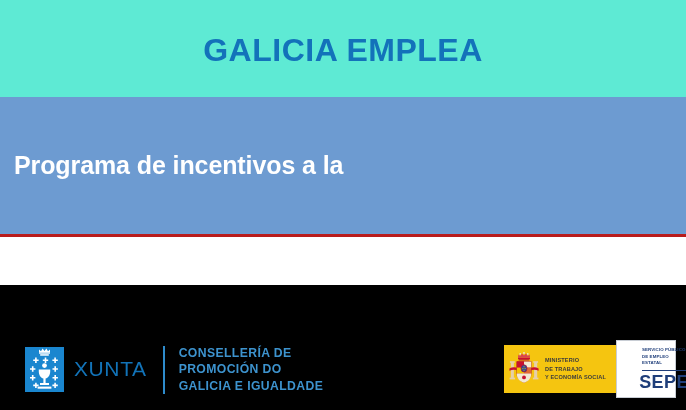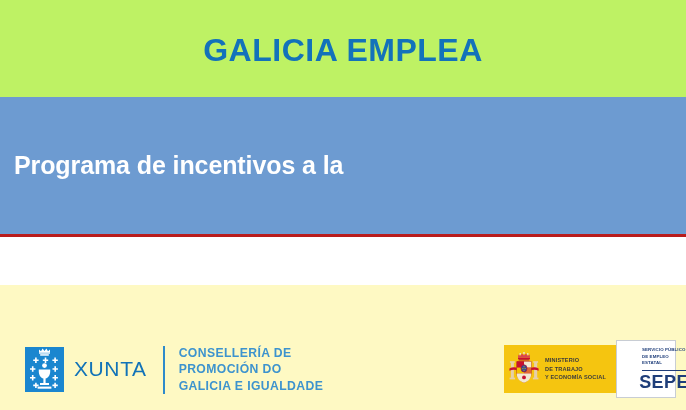--- a/index.html
+++ b/index.html
@@ -16,21 +16,21 @@
     -webkit-font-smoothing: antialiased;
   }
 
   
   .title-zone {
     position: absolute;
     left: 0;
     top: 0;
     width: 686px;
     height: 97px;
-    background: #bef264;
+    background: #5eead4;
     display: flex;
     align-items: center;
     justify-content: center;
   }
   .main-title {
     font-size: 32px;
     font-weight: bold;
     letter-spacing: 0.5px;
     color: #1372BA;
     line-height: 1;
@@ -63,21 +63,21 @@
   }
   .band-heading .line { display: block; white-space: nowrap; }
 
   
   .footer {
     position: absolute;
     left: 0;
     top: 285px;
     width: 686px;
     height: 125px;
-    background: #fef9c3;
+    background: #000000;
   }
 
   
   .xunta-block {
     position: absolute;
     left: 25px;
     top: 60px;
     display: flex;
     align-items: center;
   }

